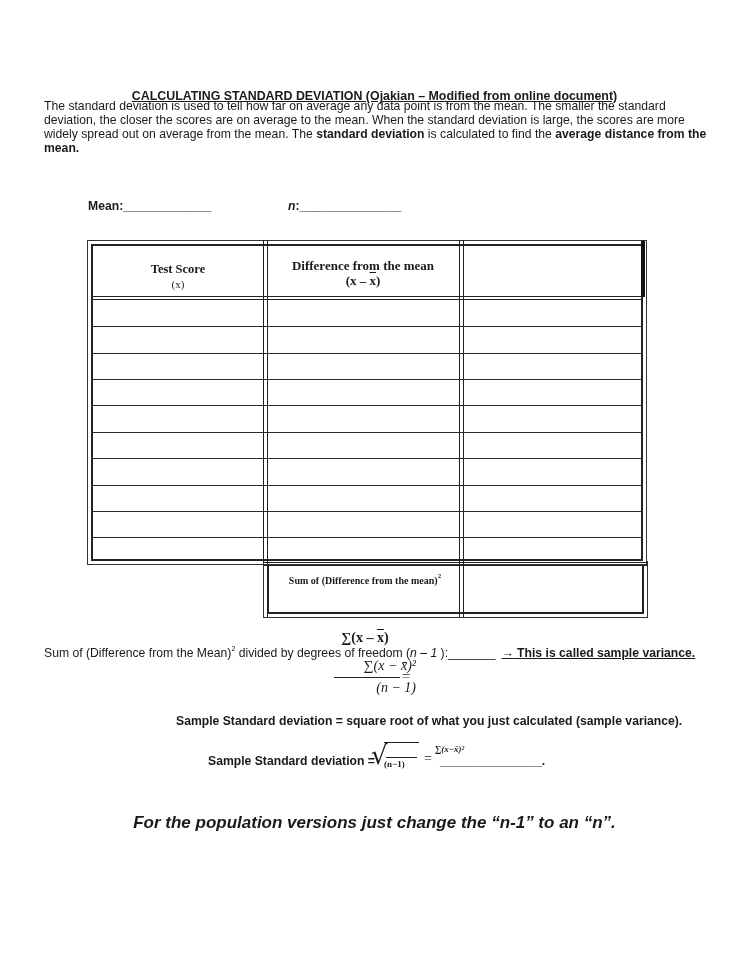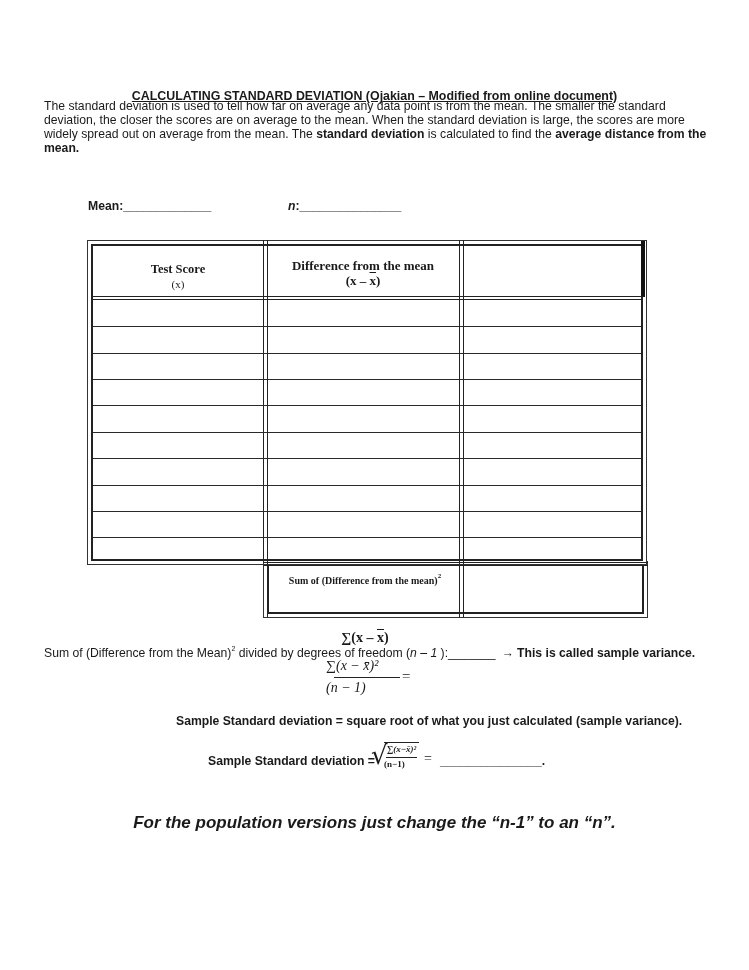--- a/index.html
+++ b/index.html
@@ -25,32 +25,32 @@
   sup.s { font-size: 7px; vertical-align: 6px; }
 
   .sumbox-outer { left: 263px; top: 561px; width: 385px; height: 57px; border: 1px solid #333; border-top: none; box-sizing: border-box; }
   .sumbox-inner { left: 267px; top: 565px; width: 377px; height: 49px; border: 2px solid #222; border-top: none; box-sizing: border-box; }
 
   .sumtext { left: 270px; top: 572px; width: 190px; text-align: center; font-family: "Liberation Serif", serif; font-weight: bold; font-size: 10px; }
   .sumformula { left: 270px; top: 590px; width: 190px; text-align: center; font-family: "Liberation Serif", serif; font-weight: bold; font-size: 14px; margin-top: 40px; }
 
   .variance-line { left: 44px; top: 645px; font-size: 12.2px; white-space: nowrap; }
   .variance-line i { font-style: italic; }
-  .variance-line .arrow-txt { font-weight: bold; margin-left: 6px; }
-  .frac { font-family: "Liberation Serif", serif; font-style: italic; font-size: 14px; text-align: left; }
+  .variance-line .arrow-txt { font-weight: bold; margin-left: 6px; text-decoration: underline; }
+  .frac { font-family: "Liberation Serif", serif; font-style: italic; font-size: 14px; text-align: right; }
   .frac-num { left: 326px; top: 658px; width: 90px; }
   .frac-bar { left: 334px; top: 677px; width: 66px; height: 0; border-top: 1px solid #222; }
   .frac-den { left: 326px; top: 680px; width: 90px; }
   .frac-eq { left: 402px; top: 668px; font-family: "Liberation Serif", serif; font-size: 15px; }
 
   .sd-line1 { left: 176px; top: 714px; font-size: 12.2px; font-weight: bold; }
   .sd-label { left: 208px; top: 754px; font-size: 12.2px; font-weight: bold; }
   .sqrt-sign { left: 371px; top: 742px; font-family: "DejaVu Serif", serif; font-size: 26px; line-height: 26px; }
   .sqrt-bar { left: 384px; top: 742px; width: 35px; height: 0; border-top: 1px solid #222; }
-  .sqrt-num { left: 384px; top: 744px; width: 35px; text-align: center; font-family: "Liberation Serif", serif; font-style: italic; font-weight: bold; font-size: 9px; }
+  .sqrt-num { left: 384px; top: 744px; width: 35px; text-align: center; font-family: "Liberation Serif", serif; font-style: italic; font-weight: bold; font-size: 9px; padding-left: 48px; }
   .sqrt-fbar { left: 386px; top: 757px; width: 31px; height: 0; border-top: 1px solid #222; }
   .sqrt-den { left: 384px; top: 759px; width: 35px; font-family: "Liberation Serif", serif; font-weight: bold; font-size: 9px; }
   .sqrt-eq { left: 424px; top: 751px; font-family: "Liberation Serif", serif; font-size: 14px; }
   .sd-blank { left: 440px; top: 754px; font-size: 12.2px; font-weight: bold; }
 
   .footer { left: 0; width: 749px; top: 813px; text-align: center; font-size: 17px; font-weight: bold; font-style: italic; }
 </style>
 </head>
 <body>
 

